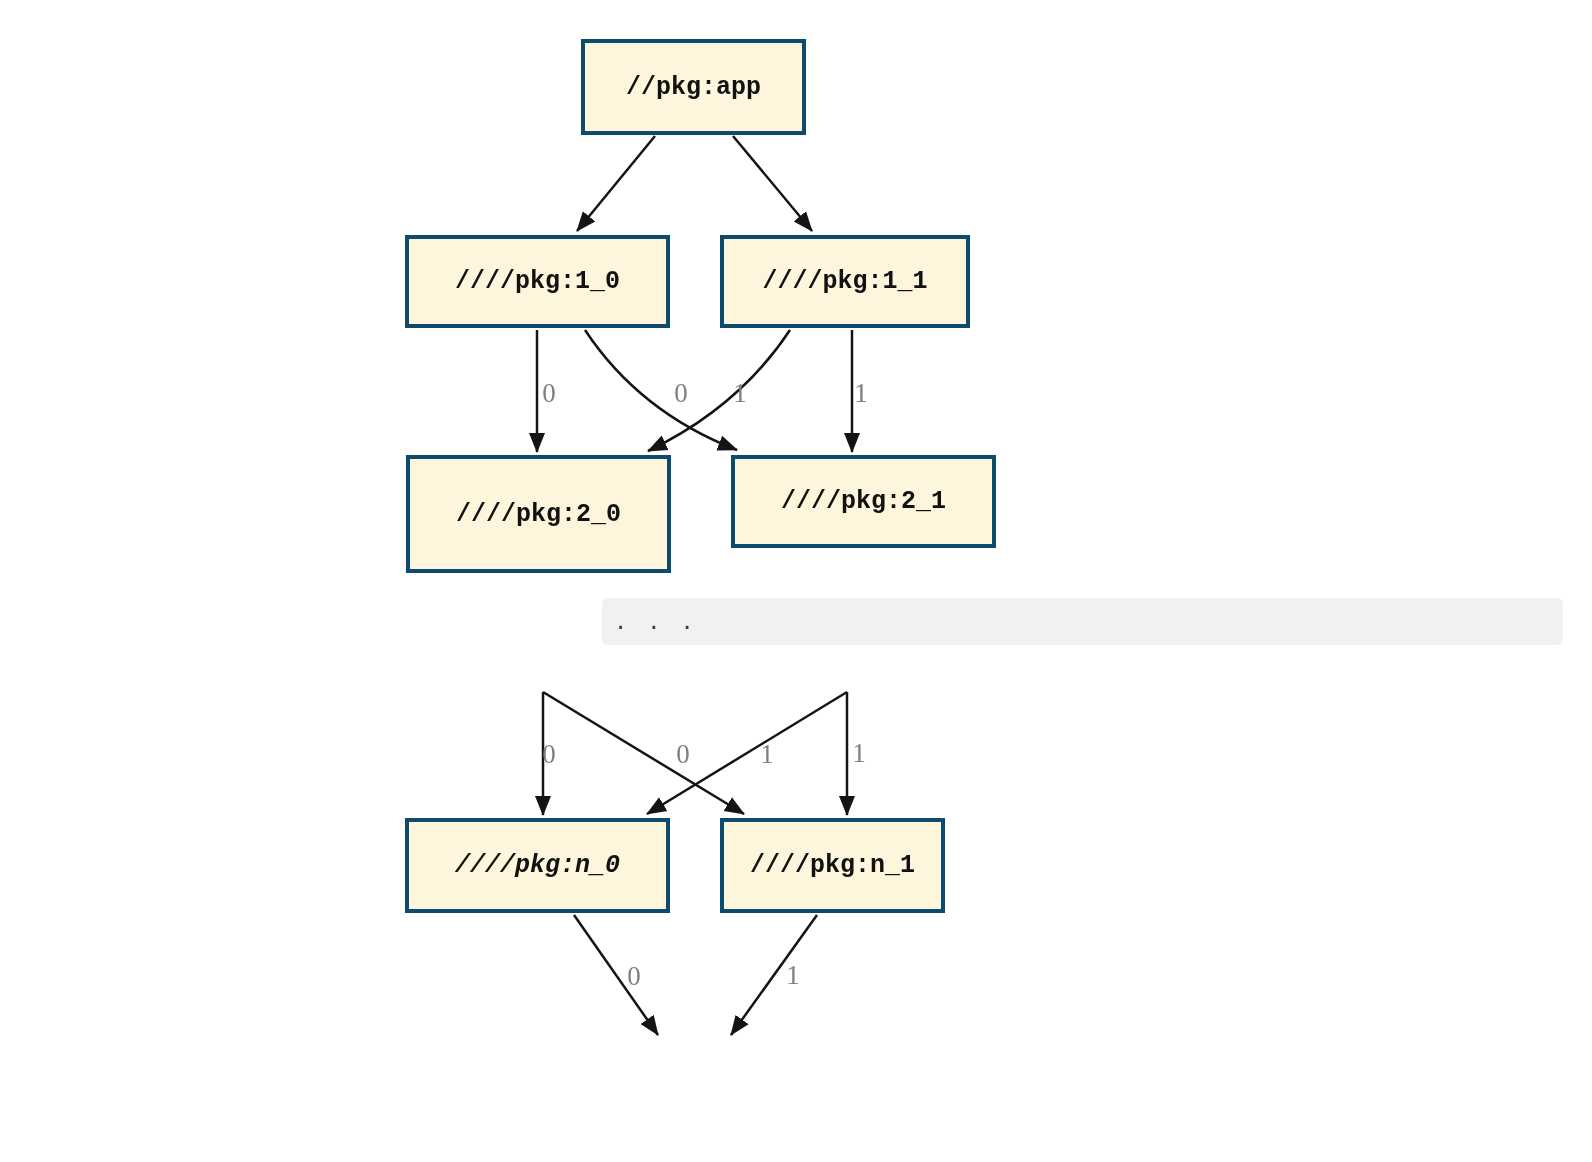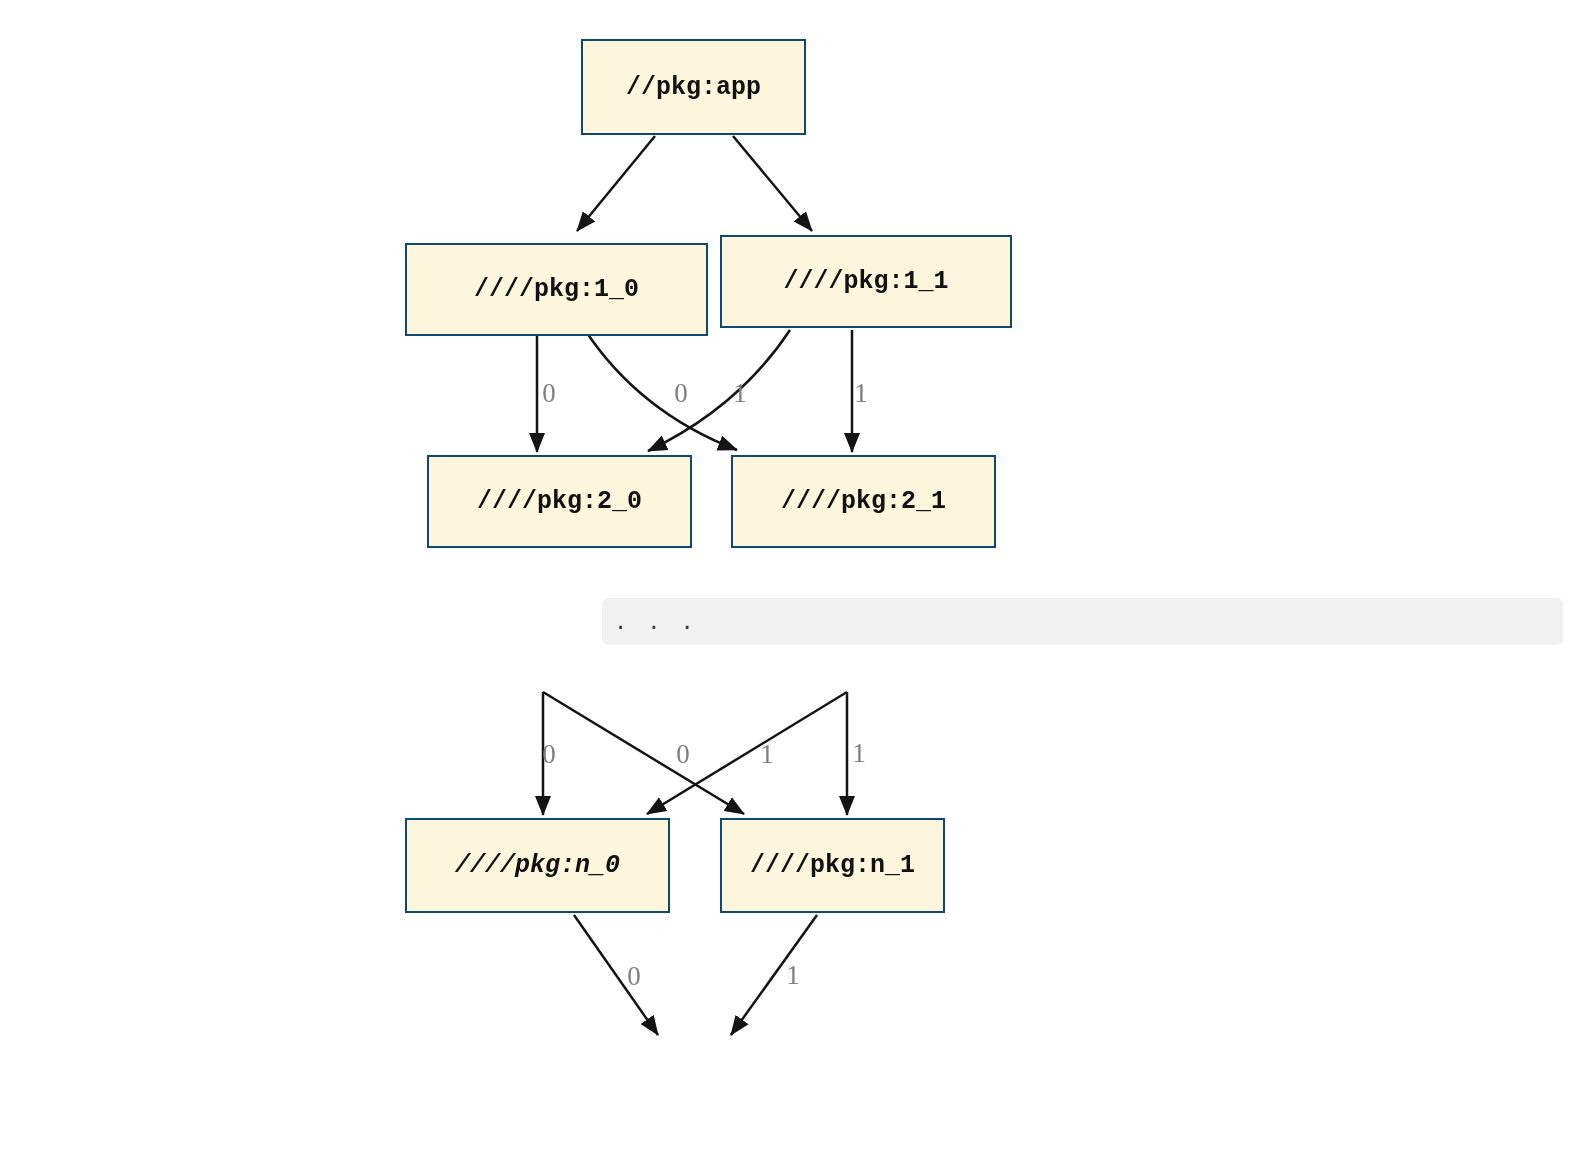--- a/index.html
+++ b/index.html
@@ -18,21 +18,21 @@
   }
   .edge {
     stroke: #141414;
     stroke-width: 2.5;
     fill: none;
   }
   .node {
     position: absolute;
     box-sizing: border-box;
     background: #fdf6dc;
-    border: 2px solid #0c4a6e;
+    border: 4px solid #0c4a6e;
     display: flex;
     align-items: center;
     justify-content: center;
     font-family: "Liberation Mono", monospace;
     font-weight: bold;
     font-size: 25px;
     color: #111111;
     white-space: nowrap;
   }
   .edge-label {
@@ -80,25 +80,25 @@
     <path class="edge" marker-end="url(#arrowhead)" d="M543,692 L543,815"></path>
     <path class="edge" marker-end="url(#arrowhead)" d="M847,692 L647,814"></path>
     <path class="edge" marker-end="url(#arrowhead)" d="M543,692 L744,814"></path>
     <path class="edge" marker-end="url(#arrowhead)" d="M847,692 L847,815"></path>
     <path class="edge" marker-end="url(#arrowhead)" d="M574,915 L658,1035"></path>
     <path class="edge" marker-end="url(#arrowhead)" d="M817,915 L731,1035"></path>
   </svg>
 
   <div class="node" style="left:581px; top:39px; width:225px; height:96px;">//pkg:app</div>
 
-  <div class="node" style="left:405px; top:235px; width:303px; height:93px;margin-top:8px;">////pkg:1_0</div>
+  <div class="node" style="left:405px; top:235px; width:265px; height:93px;">////pkg:1_0</div>
 
-  <div class="node" style="left:720px; top:235px; width:292px; height:93px;">////pkg:1_1</div>
+  <div class="node" style="left:720px; top:235px; width:250px; height:93px;">////pkg:1_1</div>
 
-  <div class="node" style="left:427px; top:455px; width:265px; height:93px;">////pkg:2_0</div>
+  <div class="node" style="left:406px; top:455px; width:265px; height:118px;">////pkg:2_0</div>
 
   <div class="node" style="left:720px; top:455px; width:265px; height:93px;margin-left:11px;">////pkg:2_1</div>
 
   <div class="node" style="left:405px; top:818px; width:265px; height:95px;font-style:italic;">////pkg:n_0</div>
 
   <div class="node" style="left:720px; top:818px; width:225px; height:95px;">////pkg:n_1</div>
 
 
   <div class="elision-bar">
     <span class="dots">...</span>

